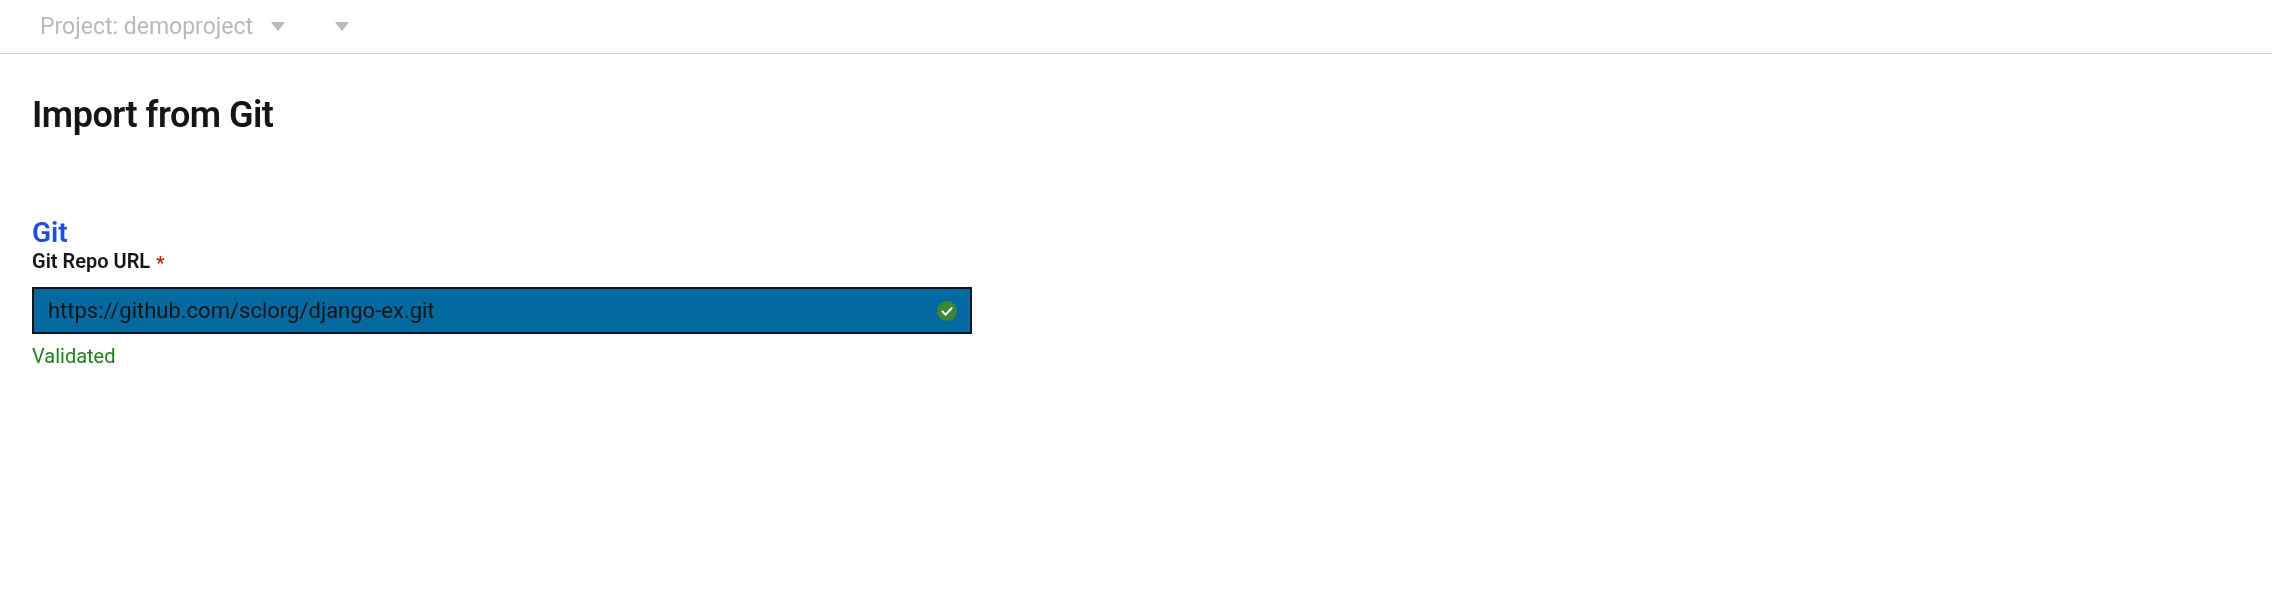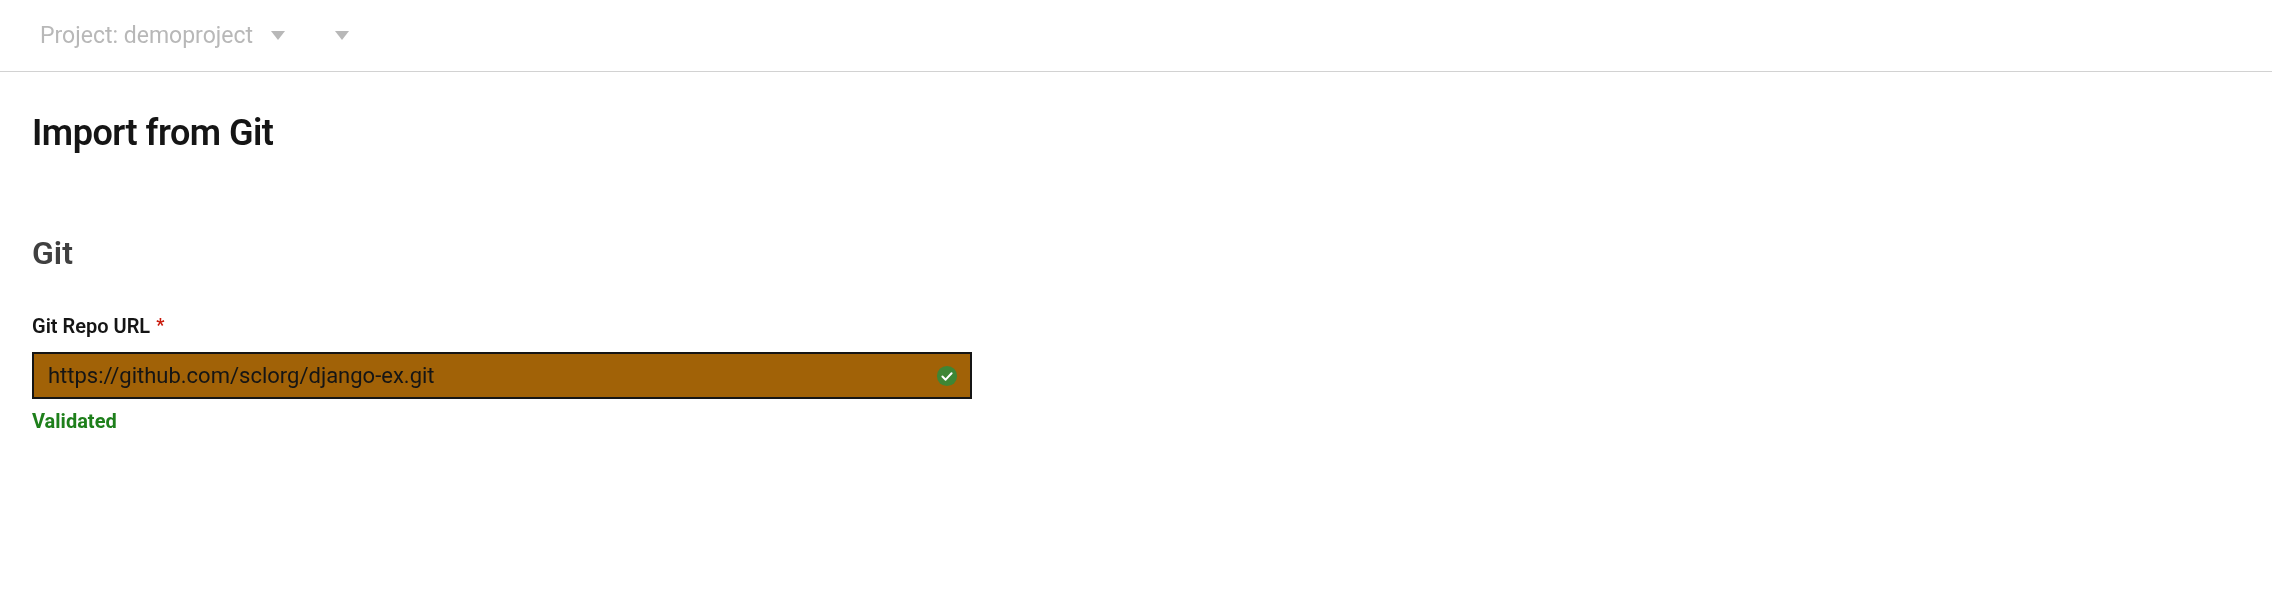--- a/index.html
+++ b/index.html
@@ -14,21 +14,21 @@
       color: #151515;
       width: 2272px;
       height: 608px;
     }
     
     .topbar {
       display: flex;
       padding: 20px 40px;
       border-bottom: 1px solid #d2d2d2;
       gap: 50px;
-      height: 72px;
+      height: 54px;
     }
     
     .topbar-item {
       display: flex;
       align-items: center;
       gap: 18px;
       color: #b8b8b8;
       font-size: 23px;
       font-weight: 400;
       cursor: pointer;
@@ -48,33 +48,32 @@
     
     .page-title {
       font-size: 36px;
       font-weight: 600;
       color: #151515;
       margin-bottom: 80px;
       letter-spacing: -0.5px;
     }
     
     .section-title {
-      font-size: 32px;
+      font-size: 28px;
       font-weight: 600;
-      color: #404040;
-      margin-bottom: 42px;
+      color: #1d4ed8;
     }
     
     .form-group {
       width: 940px;
     }
     
     .field-label {
       display: flex;
-      align-items: flex-start;
+      align-items: flex-end;
       gap: 6px;
       font-size: 20px;
       font-weight: 600;
       color: #151515;
       margin-bottom: 14px;
     }
     
     .required-mark {
       color: #c9190b;
       font-size: 18px;
@@ -86,21 +85,21 @@
       width: 100%;
     }
     
     .text-input {
       width: 100%;
       height: 47px;
       padding: 8px 50px 8px 14px;
       font-size: 22px;
       font-family: inherit;
       color: #151515;
-      background: #a16207;
+      background: #0369a1;
       border: 2px solid #151515;
       outline: none;
     }
     
     .input-icon {
       position: absolute;
       right: 14px;
       top: 50%;
       transform: translateY(-50%);
       width: 22px;
@@ -112,21 +111,21 @@
     
     .check-circle {
       width: 22px;
       height: 22px;
     }
     
     .validation-text {
       margin-top: 10px;
       font-size: 20px;
       color: #1e7f1b;
-      font-weight: 700;
+      font-weight: 400;
     }
   </style>
 </head>
 <body>
 
 <div class="topbar">
   <div class="topbar-item">
     <span>Project: demoproject</span>
     <span class="caret-down"></span>
   </div>

